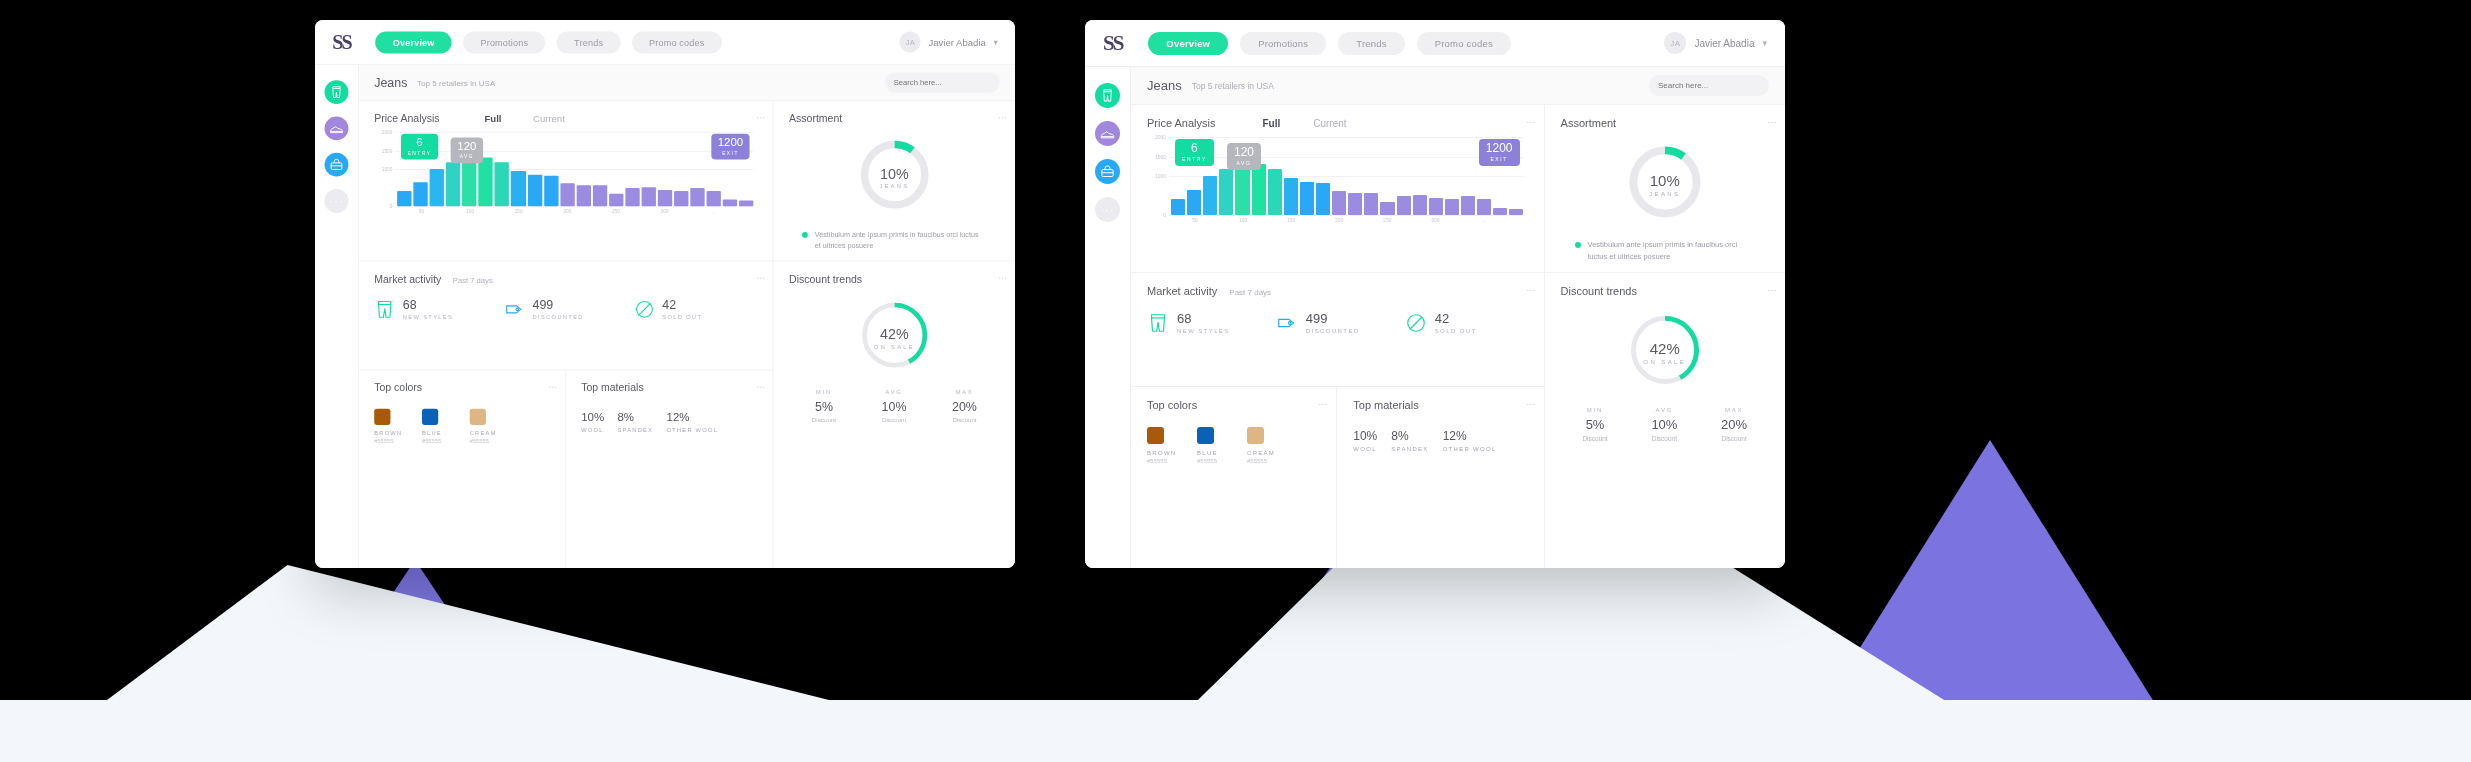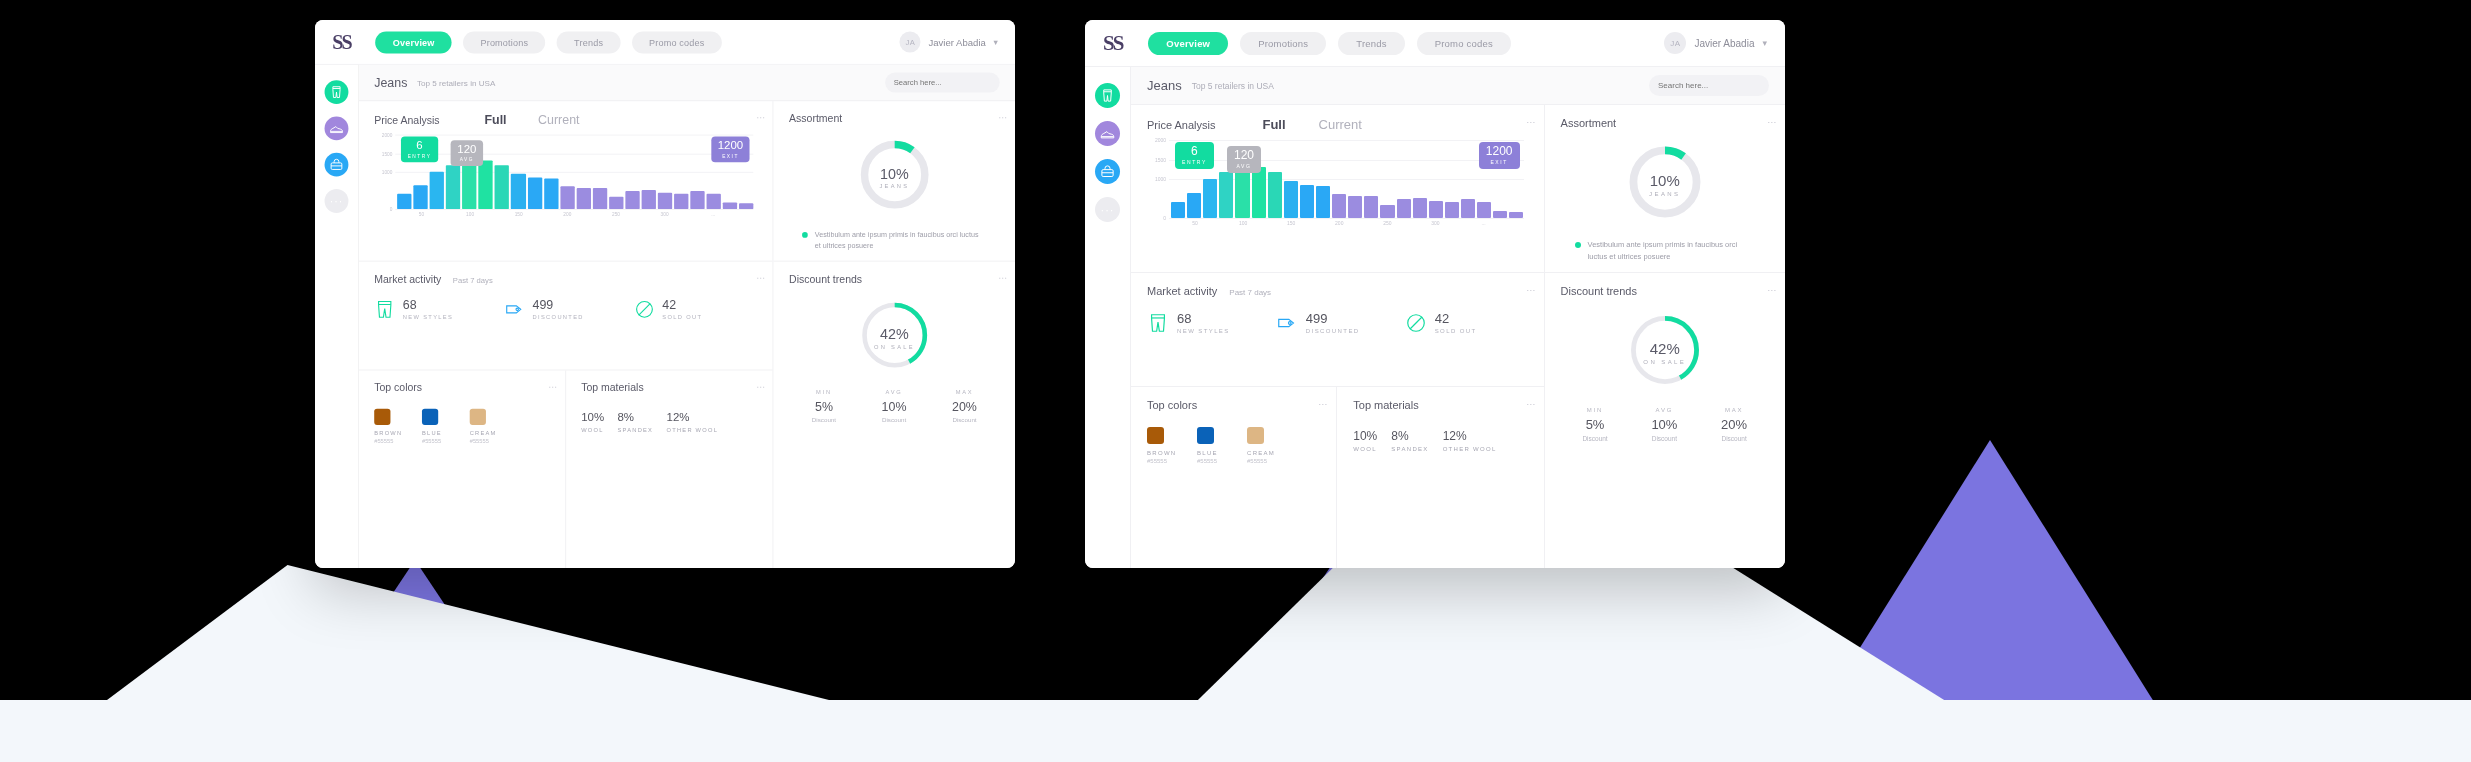--- a/index.html
+++ b/index.html
@@ -115,21 +115,21 @@
 
   .grid { flex: 1; display: grid; grid-template-columns: 1.72fr 1fr; }
   .col-left { display: flex; flex-direction: column; border-right: 1px solid #f0f0f3; }
   .col-right { display: flex; flex-direction: column; }
   .panel { padding: 12px 16px; border-bottom: 1px solid #f0f0f3; position: relative; }
   .panel:last-child { border-bottom: 0; }
   .panel-head { display: flex; align-items: baseline; gap: 12px; }
   .panel-title { font-size: 11px; color: #5a5a68; }
   .panel-meta { font-size: 8px; color: #b1b1bc; }
   .seg { display: flex; gap: 16px; margin-left: 18px; }
-  .seg span { font-size: 13px; color: #b1b1bc; padding-left: 17px; }
+  .seg span { font-size: 10px; color: #b1b1bc; padding-left: 17px; }
   .seg span.on { color: #4c4c5a; font-weight: 700; }
   .kebab {
     position: absolute; right: 12px; top: 13px; color: #cfcfd8;
     font-size: 9px; line-height: 3px; letter-spacing: 0; writing-mode: vertical-rl;
   }
 
   
   .chart { margin-top: 8px; position: relative; height: 92px; }
   .yaxis { position: absolute; left: 0; top: 0; bottom: 14px; width: 22px; }
   .ytick { position: absolute; font-size: 5px; color: #c6c6d0; right: 3px; transform: translateY(-50%); }

